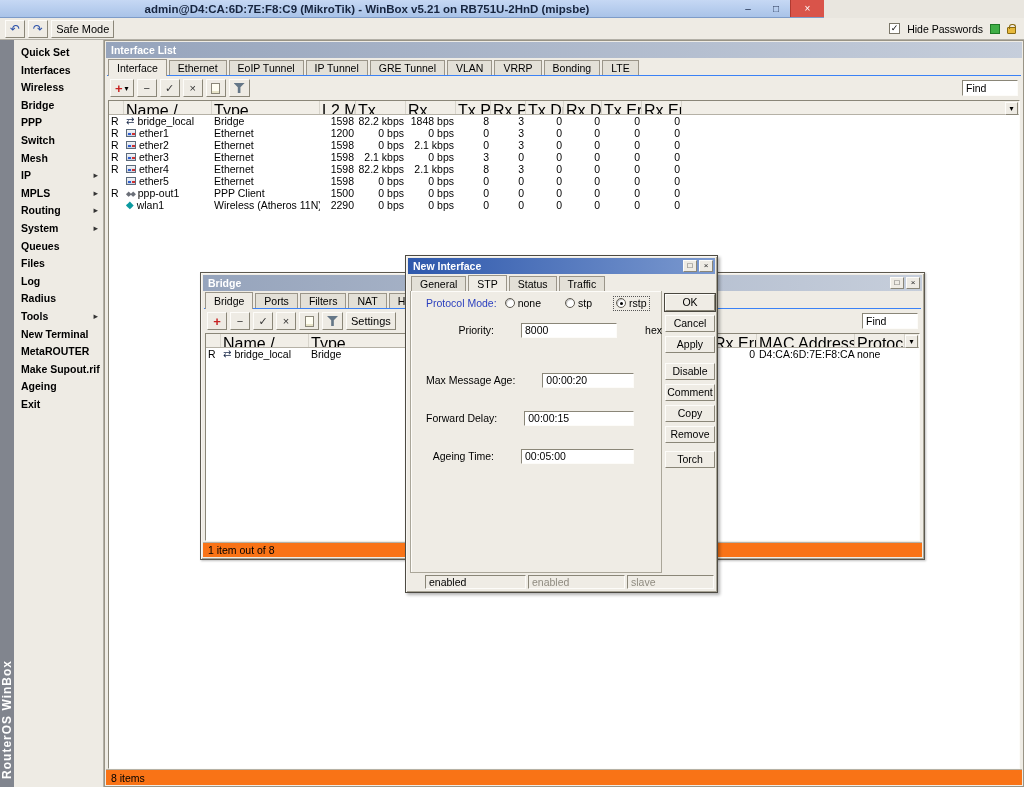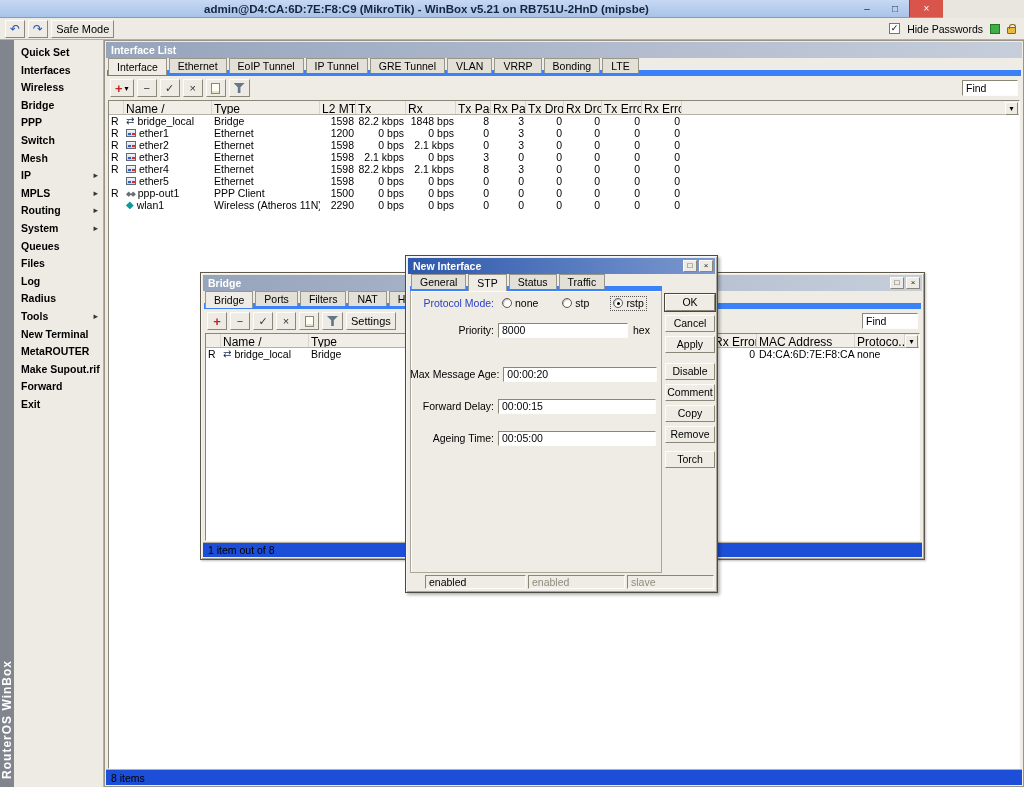--- a/index.html
+++ b/index.html
@@ -1,20 +1,20 @@
 <!DOCTYPE html>
 <html><head>
 <meta charset="utf-8">
 <style>
   * { margin:0; padding:0; box-sizing:border-box; font-family:"Liberation Sans","DejaVu Sans",sans-serif; }
   html,body { width:1024px; height:787px; overflow:hidden; }
   #app { position:relative; width:1024px; height:787px; background:#e9e6df; font-size:10.5px; color:#000; }
 
   
-  #titlebar { position:absolute; left:0; top:0; width:943px; height:18px;
+  #titlebar { position:absolute; left:0; top:0; width:824px; height:18px;
     background:linear-gradient(#c6d8f4,#a9c3e8); border-bottom:1px solid #7e9cc8;
     display:flex; align-items:center; }
   #title-text { flex:1; text-align:center; font-size:11.5px; font-weight:bold; color:#16243e;
     white-space:nowrap; overflow:hidden; }
   .win-ctl { width:28px; height:17px; display:flex; align-items:center; justify-content:center;
     font-size:10px; color:#1d2c4c; }
   .win-ctl.close { width:34px; background:#d9544a; color:#fff; border-left:1px solid #b03a31; }
 
   
   #app-toolbar { position:absolute; left:0; top:18px; width:1024px; height:22px; background:#eeebe4;
@@ -47,42 +47,42 @@
 
   
   #workspace { position:absolute; left:104px; top:40px; width:920px; height:747px; background:#b8b4aa; }
   .mdi-title { position:absolute; left:1px; right:1px; top:1px; height:16px; display:flex;
     align-items:center; padding:0 2px 0 5px; font-weight:bold; color:#fff; font-size:10.5px;
     background:linear-gradient(90deg,#96a4bc,#c6cedb); }
   .mdi-title.active { background:linear-gradient(90deg,#2e58ac,#7b99cf); }
   .t-btns { margin-left:auto; display:flex; gap:2px; }
   .t-btn { width:14px; height:12px; background:#eeebe4; border:1px solid; font-weight:normal;
     border-color:#fdfcf9 #8a8678 #8a8678 #fdfcf9; font-size:8px; line-height:10px; text-align:center; color:#222; }
-  .tabstrip { position:absolute; left:2px; right:2px; display:flex; align-items:flex-start;
-    padding:0 1px; height:18px; border-bottom:6px solid #3b82f6; }
+  .tabstrip { position:absolute; left:2px; right:2px; display:flex; align-items:flex-end;
+    padding:0 1px; height:18px; border-bottom:1px solid #3b82f6; }
   .tab { padding:1px 8px; border:1px solid #9a9589; border-bottom:none; background:#e3e0d7;
     margin-right:2px; height:15px; white-space:nowrap; }
   .tab.active-true { background:#efece5; height:17px; margin-bottom:-1px; padding-top:2px; }
   .toolbar { position:absolute; left:2px; right:2px; height:24px; display:flex; align-items:center;
     gap:3px; padding:0 3px; }
   .find-box { position:absolute; right:3px; top:4px; width:56px; height:16px; background:#fff;
     border:1px solid; border-color:#8a8678 #fdfcf9 #fdfcf9 #8a8678; padding:1px 3px; }
   .list-area { position:absolute; background:#fff; border:1px solid;
     border-color:#8a8678 #fdfcf9 #fdfcf9 #8a8678; overflow:hidden; }
-  .thead { display:grid; background:#f1eee7; border-bottom:1px solid #b5b1a6; height:14px; font-size:12px; }
+  .thead { display:grid; background:#f1eee7; border-bottom:1px solid #b5b1a6; height:14px; font-size:16px; }
   .hc { padding:1px 2px; border-right:1px solid #d8d5cc; overflow:hidden; white-space:nowrap; }
   .trow { display:grid; height:12px; }
   .trow .c { padding:0 2px; white-space:nowrap; overflow:hidden; line-height:12px; }
   .trow .c.num { text-align:right; }
   .cols-iface { grid-template-columns:15px 88px 108px 36px 50px 50px 35px 35px 38px 38px 40px 40px 1fr; }
   .cols-bridge { grid-template-columns:15px 88px 115px 1fr 45px 98px 50px 14px; }
   .col-menu { position:absolute; top:1px; right:1px; width:13px; height:13px; font-size:8px;
     display:flex; align-items:center; justify-content:center; }
   .statusbar { position:absolute; left:1px; right:1px; bottom:1px; height:16px;
-    border-top:1px solid #b5b1a6; display:flex; align-items:center; padding:0 5px; background:#1d4ed8; }
+    border-top:1px solid #b5b1a6; display:flex; align-items:center; padding:0 5px; background:#f97316; }
 
   #iface-win { position:absolute; inset:0; background:#efece5; border:1px solid #999486; z-index:0; }
   #iface-win .tabstrip { top:17px; }
   #iface-win .toolbar { top:35px; }
   #iface-win .list-area { top:59px; bottom:17px; left:3px; right:3px; }
 
   #bridge-win { position:absolute; left:96px; top:232px; width:725px; height:288px; background:#efece5;
     border:1px solid #5c584e; box-shadow:inset 1px 1px 0 #f8f6f2, inset -1px -1px 0 #a8a496,
     1px 1px 2px rgba(0,0,0,.25); z-index:10; }
   #bridge-win .mdi-title { left:2px; right:2px; top:2px; }
@@ -93,36 +93,36 @@
 
   
   #dialog { position:absolute; left:301px; top:215px; width:313px; height:338px; background:#efece5;
     border:1px solid #4d4a42; box-shadow:inset 1px 1px 0 #f8f6f2, inset -1px -1px 0 #a8a496,
     2px 2px 3px rgba(0,0,0,.3); z-index:20; }
   #dialog .mdi-title { left:2px; right:2px; top:2px; }
   #dlg-tabs { position:absolute; left:4px; top:18px; width:252px; }
   #dlg-page { position:absolute; left:4px; top:35px; width:252px; height:282px;
     border:1px solid #aaa699; border-top:none; box-shadow:inset 1px 1px 0 #fdfcf9; }
   .f-label { flex:0 0 88px; display:flex; justify-content:flex-end; padding-right:4px;
-    white-space:nowrap; overflow:visible; align-items:flex-start; }
+    white-space:nowrap; overflow:visible; align-items:flex-start;padding-left:16px; }
   .f-label.blue { color:#2b3fbe; }
   .f-input { width:158px; height:15px; background:#fff; border:1px solid;
     border-color:#8a8678 #fdfcf9 #fdfcf9 #8a8678; padding:0 3px; line-height:13px; white-space:nowrap; }
   .f-input.w-short { width:130px; }
   .f-suffix { margin-left:5px; }
   #proto-row { position:absolute; left:4px; top:40px; right:58px; height:14px; display:flex; align-items:center; }
   #proto-opts { display:flex; align-items:center; margin-left:2px; }
   .opt { display:inline-flex; align-items:center; margin-right:20px; padding:0 2px; height:13px; }
   .opt.sel-true { outline:1px dotted #555; }
   .radio { width:10px; height:10px; border-radius:50%; background:#fff; border:1px solid #5f5b51;
     box-shadow:inset 1px 1px 1px rgba(0,0,0,.25); position:relative; margin-right:3px; }
   .opt.sel-true .radio::after { content:""; position:absolute; left:2.5px; top:2.5px; width:3px;
     height:3px; border-radius:50%; background:#000; }
   #dlg-fields { position:absolute; left:4px; top:58px; width:252px; display:flex; flex-direction:column; }
-  .f-row { display:flex; align-items:center; height:32px; margin-bottom:0; }
+  .f-row { display:flex; align-items:center; height:32px; margin-bottom:6px;gap:23px; }
   .f-row:nth-child(2) { margin-top:12px; }
   #dlg-buttons { position:absolute; left:259px; top:22px; width:50px;margin-top:16px; }
   .dlg-btn { width:50px; height:17px; margin-bottom:4px; background:#efece5; border:1px solid;
     border-color:#fdfcf9 #8a8678 #8a8678 #fdfcf9; text-align:center; line-height:15px; }
   .dlg-btn:nth-child(1) { box-shadow:0 0 0 1px #4a473f; }
   .dlg-btn:nth-child(4) { margin-top:10px; }
   .dlg-btn:nth-child(8) { margin-top:8px; }
   #dlg-status { position:absolute; left:3px; right:3px; bottom:3px; height:14px; display:flex; gap:2px; }
   .seg { border:1px solid; border-color:#8a8678 #fdfcf9 #fdfcf9 #8a8678; padding:0 3px;
     line-height:12px; background:#efece5; }
@@ -271,21 +271,21 @@
         <span>MetaROUTER</span>
         <span class="arrow"></span>
       </div>
 
       <div class="side-item">
         <span>Make Supout.rif</span>
         <span class="arrow"></span>
       </div>
 
       <div class="side-item">
-        <span>Forward</span>
+        <span>Ageing</span>
         <span class="arrow"></span>
       </div>
 
       <div class="side-item">
         <span>Exit</span>
         <span class="arrow"></span>
       </div>
 
   </div>
 

